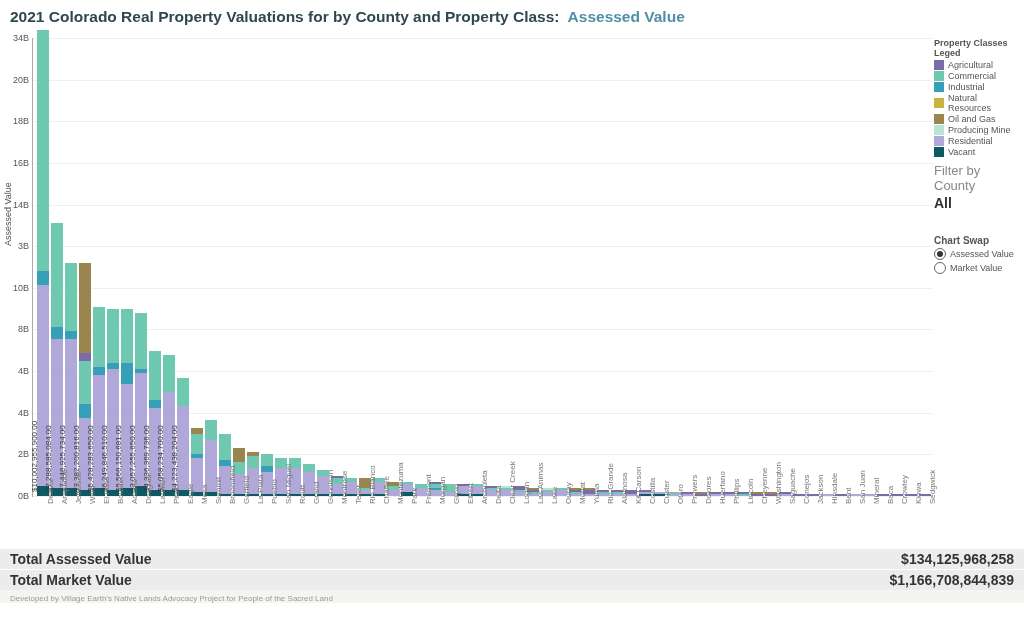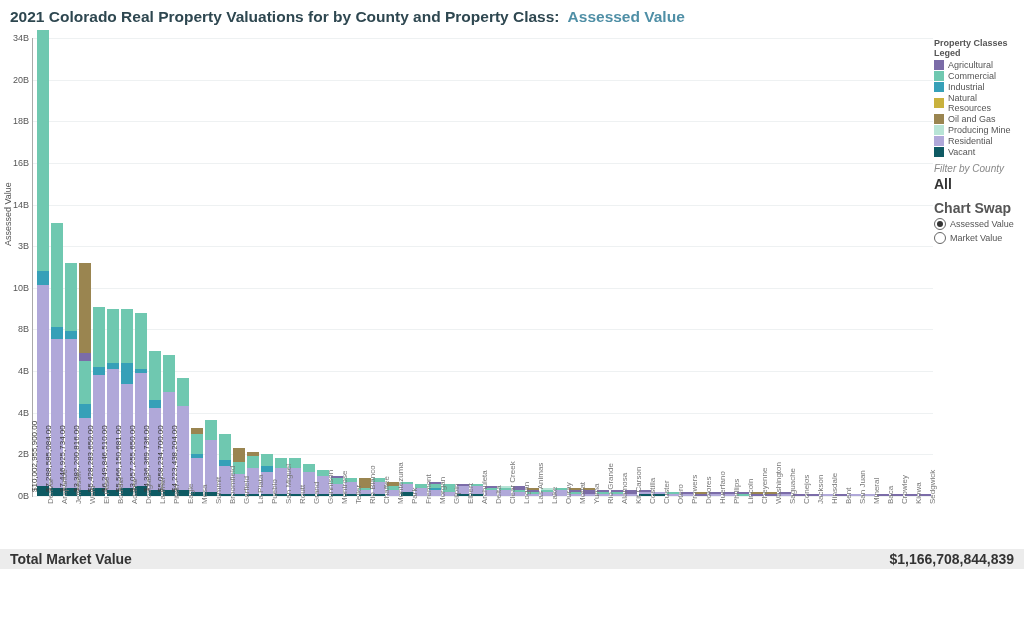--- a/index.html
+++ b/index.html
@@ -131,33 +131,32 @@
     margin-bottom: 1px;
     cursor: default;
   }
   .swatch {
     width: 10px;
     height: 10px;
     flex: 0 0 10px;
   }
   .filter-label {
     margin-top: 6px;
-    font-size: 10px;
+    font-size: 13px;
     color: #888;
-    font-style: italic;
   }
   .filter-value-big {
     font-size: 14px;
     font-weight: 700;
     color: #333;
     margin-top: 2px;
   }
   .swap-hdr {
-    margin-top: 8px;
-    font-size: 14px;
+    margin-top: 24px;
+    font-size: 10px;
     color: #555;
     font-weight: 700;
   }
   .radio-row {
     display: flex;
     align-items: center;
     gap: 4px;
     font-size: 9px;
     color: #555;
     margin-top: 2px;
@@ -675,17 +674,22 @@
         </div>
         <div class="radio-row">
           <span class="radio"></span>
           <span>Market Value</span>
         </div>
       </div>
   </div>
 </div>
 
 <div class="totals">
+  <div class="total-row">
+    <span>Total Assessed Value</span>
+    <span>$134,125,968,258</span>
+  </div>
   <div class="total-row secondary">
     <span>Total Market Value</span>
     <span>$1,166,708,844,839</span>
   </div>
+  <div class="footer-note">Developed by Village Earth's Native Lands Advocacy Project for People of the Sacred Land</div>
 </div>
 
 </body></html>

